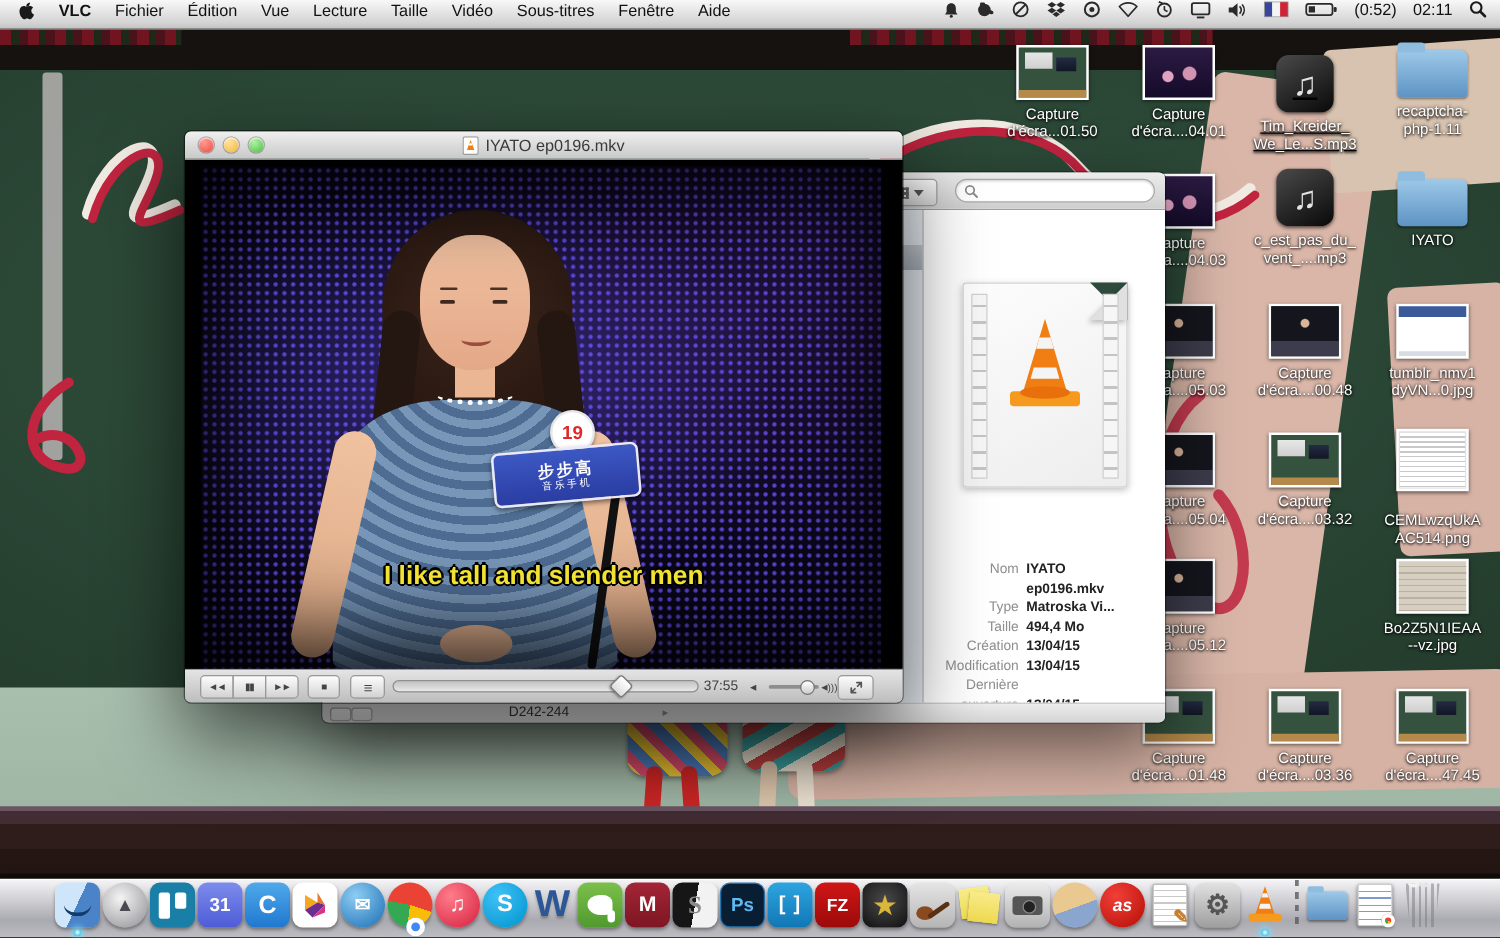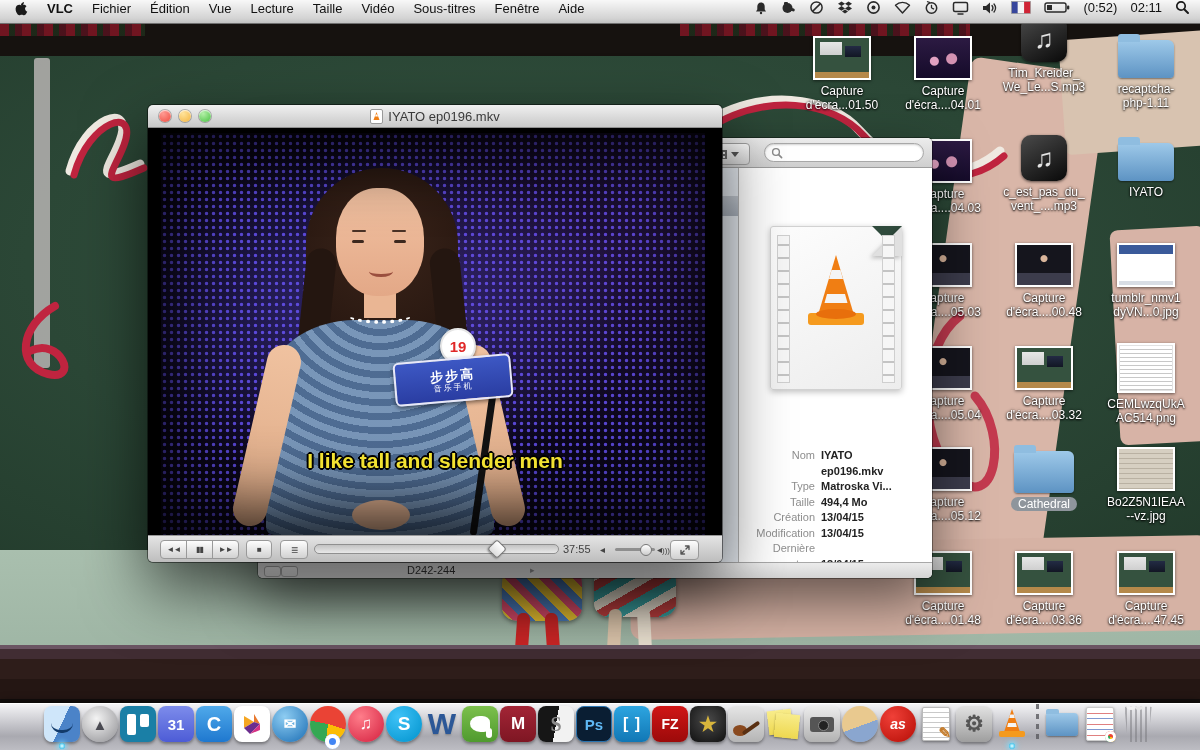--- a/index.html
+++ b/index.html
@@ -311,21 +311,21 @@
         <div class="sin desk"></div>
       </div>
     <div class="dlabel"><span>Capture</span><br><span>d'écra...01.50</span></div>
   </div>
   <div class="dicon" style="left:895px;top:36px;">
     <div class="thumb shot">
         <div class="sin video"></div>
       </div>
     <div class="dlabel"><span>Capture</span><br><span>d'écra....04.01</span></div>
   </div>
-  <div class="dicon" style="left:996px;top:16px;">
+  <div class="dicon" style="left:996px;top:44px;text-decoration:underline;">
     <div class="thumb music"></div>
     <div class="dlabel"><span>Tim_Kreider_</span><br><span>We_Le...S.mp3</span></div>
   </div>
   <div class="dicon" style="left:1098px;top:32px;">
     <div class="thumb fold"></div>
     <div class="dlabel"><span>recaptcha-</span><br><span>php-1.11</span></div>
   </div>
   <div class="dicon" style="left:895px;top:139px;">
     <div class="thumb shot">
         <div class="sin video"></div>
@@ -363,35 +363,31 @@
         <div class="sin stage"></div>
       </div>
     <div class="dlabel"><span>Capture</span><br><span>d'écra....05.04</span></div>
   </div>
   <div class="dicon" style="left:996px;top:346px;">
     <div class="thumb shot">
         <div class="sin desk"></div>
       </div>
     <div class="dlabel"><span>Capture</span><br><span>d'écra....03.32</span></div>
   </div>
-  <div class="dicon" style="left:1098px;top:343px;">
+  <div class="dicon" style="left:1098px;top:343px;gap:12px;">
     <div class="thumb shot" style="height:46px;">
         <div class="sin text"></div>
       </div>
     <div class="dlabel"><span>CEMLwzqUkA</span><br><span>AC514.png</span></div>
   </div>
   <div class="dicon" style="left:895px;top:447px;">
     <div class="thumb shot">
         <div class="sin stage"></div>
       </div>
     <div class="dlabel"><span>Capture</span><br><span>d'écra....05.12</span></div>
-  </div>
-  <div class="dicon" style="left:996px;top:443px;">
-    <div class="thumb fold" style="width:60px;height:42px;"></div>
-    <div class="dlabel"><span class="pill">Cathedral</span></div>
   </div>
   <div class="dicon" style="left:1098px;top:447px;">
     <div class="thumb shot">
         <div class="sin photo"></div>
       </div>
     <div class="dlabel"><span>Bo2Z5N1IEAA</span><br><span>--vz.jpg</span></div>
   </div>
   <div class="dicon" style="left:895px;top:551px;">
     <div class="thumb shot">
         <div class="sin desk"></div>

